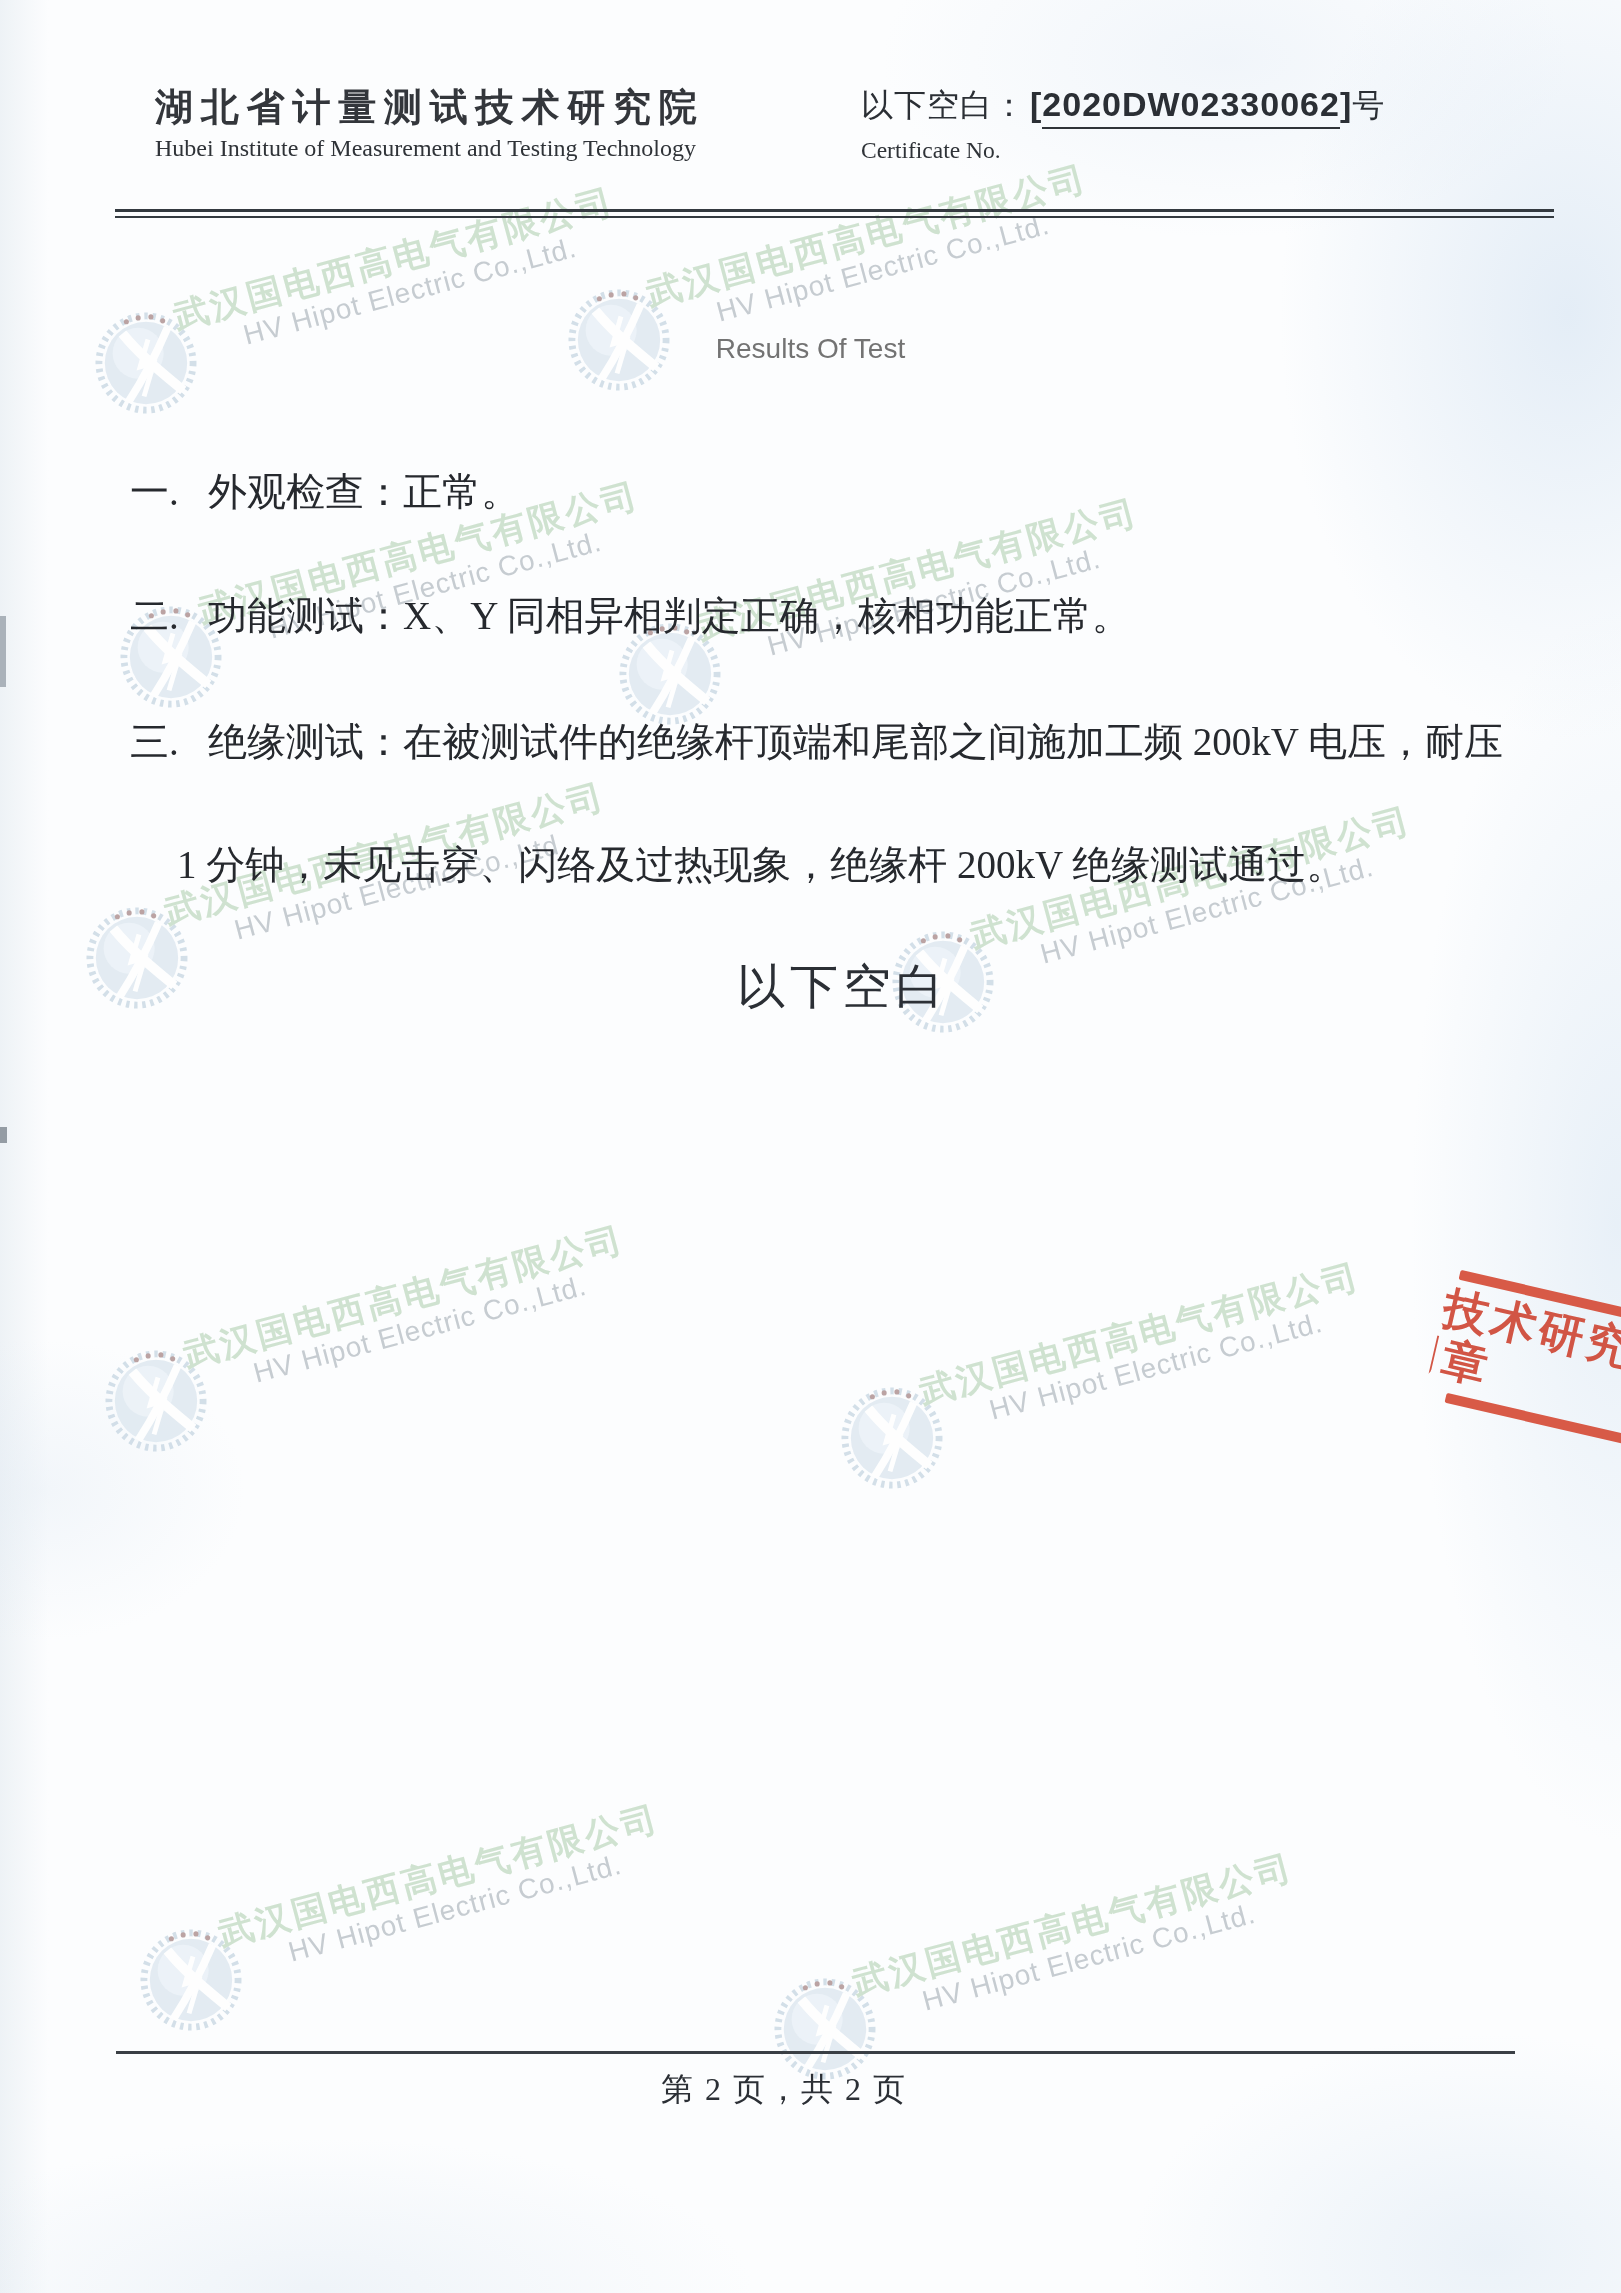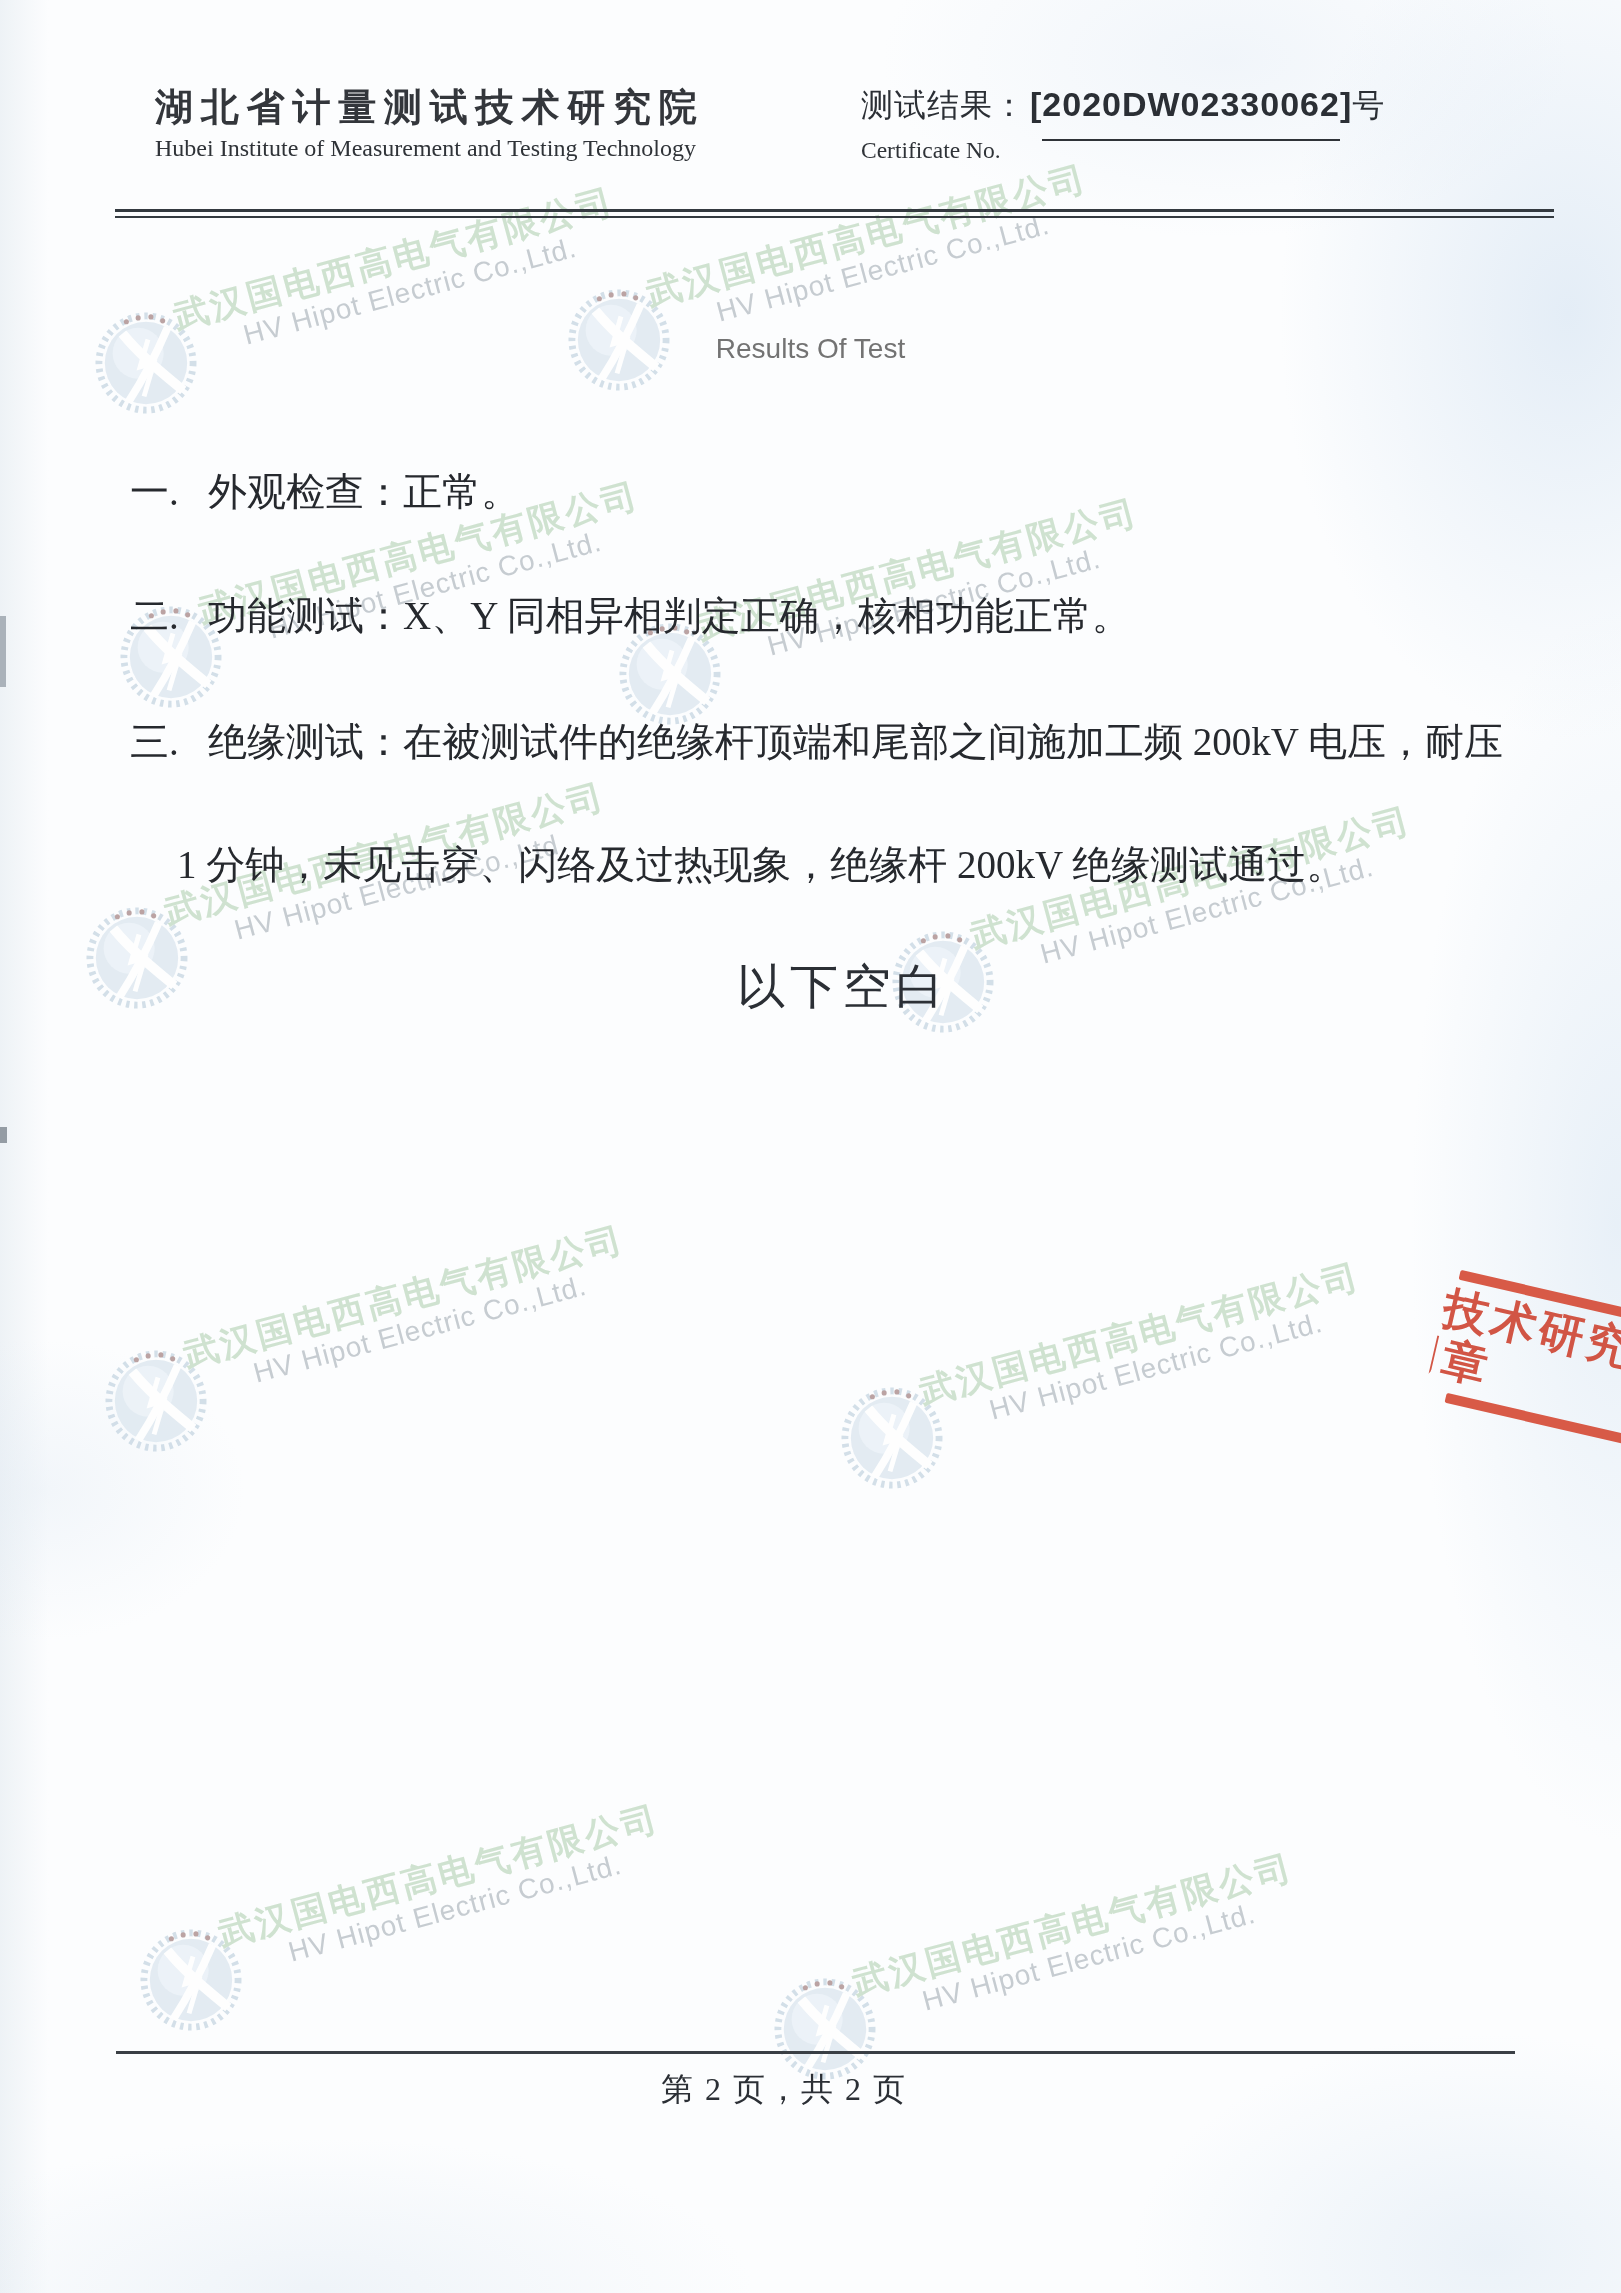--- a/index.html
+++ b/index.html
@@ -54,21 +54,21 @@
   .org-en{
     position:absolute;left:155px;top:135px;z-index:2;
     font-size:24px;color:#2f3338;white-space:nowrap;
   }
   .cert-block{position:absolute;left:861px;top:84px;z-index:2;white-space:nowrap;}
   .cert-label-cn{font-size:32px;color:#2b2f35;letter-spacing:1px;}
   .cert-value{
     font-family:"Liberation Sans","DejaVu Sans",sans-serif;
     font-size:34px;font-weight:600;color:#2b2f35;letter-spacing:1px;
   }
-  .cert-underline{border-bottom:2.5px solid #2f3338;padding-bottom:16px;}
+  .cert-underline{border-bottom:2.5px solid #2f3338;padding-bottom:4px;}
   .cert-en{position:absolute;left:861px;top:137px;z-index:2;font-size:23.5px;color:#2f3338;}
 
   .rule{position:absolute;left:115px;width:1439px;background:#343a40;z-index:2;}
   .rule-top1{top:209px;height:3.4px;}
   .rule-top2{top:216px;height:2px;}
   .rule-bottom{left:116px;top:2051px;width:1399px;height:2.9px;background:#3a3f45;}
 
   
   .title-cn{
     position:absolute;left:0;top:251px;width:1621px;text-align:center;z-index:2;
@@ -300,21 +300,21 @@
         <div class="wm-cn">武汉国电西高电气有限公司</div>
         <div class="wm-en">HV Hipot Electric Co.,Ltd.</div>
       </div>
     </div>
     </div>
 
   <div class="org-cn">湖北省计量测试技术研究院</div>
   <div class="org-en">Hubei Institute of Measurement and Testing Technology</div>
 
   <div class="cert-block">
-    <span class="cert-label-cn">测试结果：</span>
+    <span class="cert-label-cn">以下空白：</span>
     <span class="cert-value">[</span><span class="cert-value cert-underline">2020DW02330062</span><span class="cert-value">]</span><span class="cert-label-cn">号</span>
   </div>
   <div class="cert-en">Certificate No.</div>
 
   <div class="rule rule-top1"></div>
   <div class="rule rule-top2"></div>
 
   <div class="title-en">Results Of Test</div>
 
   <div class="result-row row-1">

